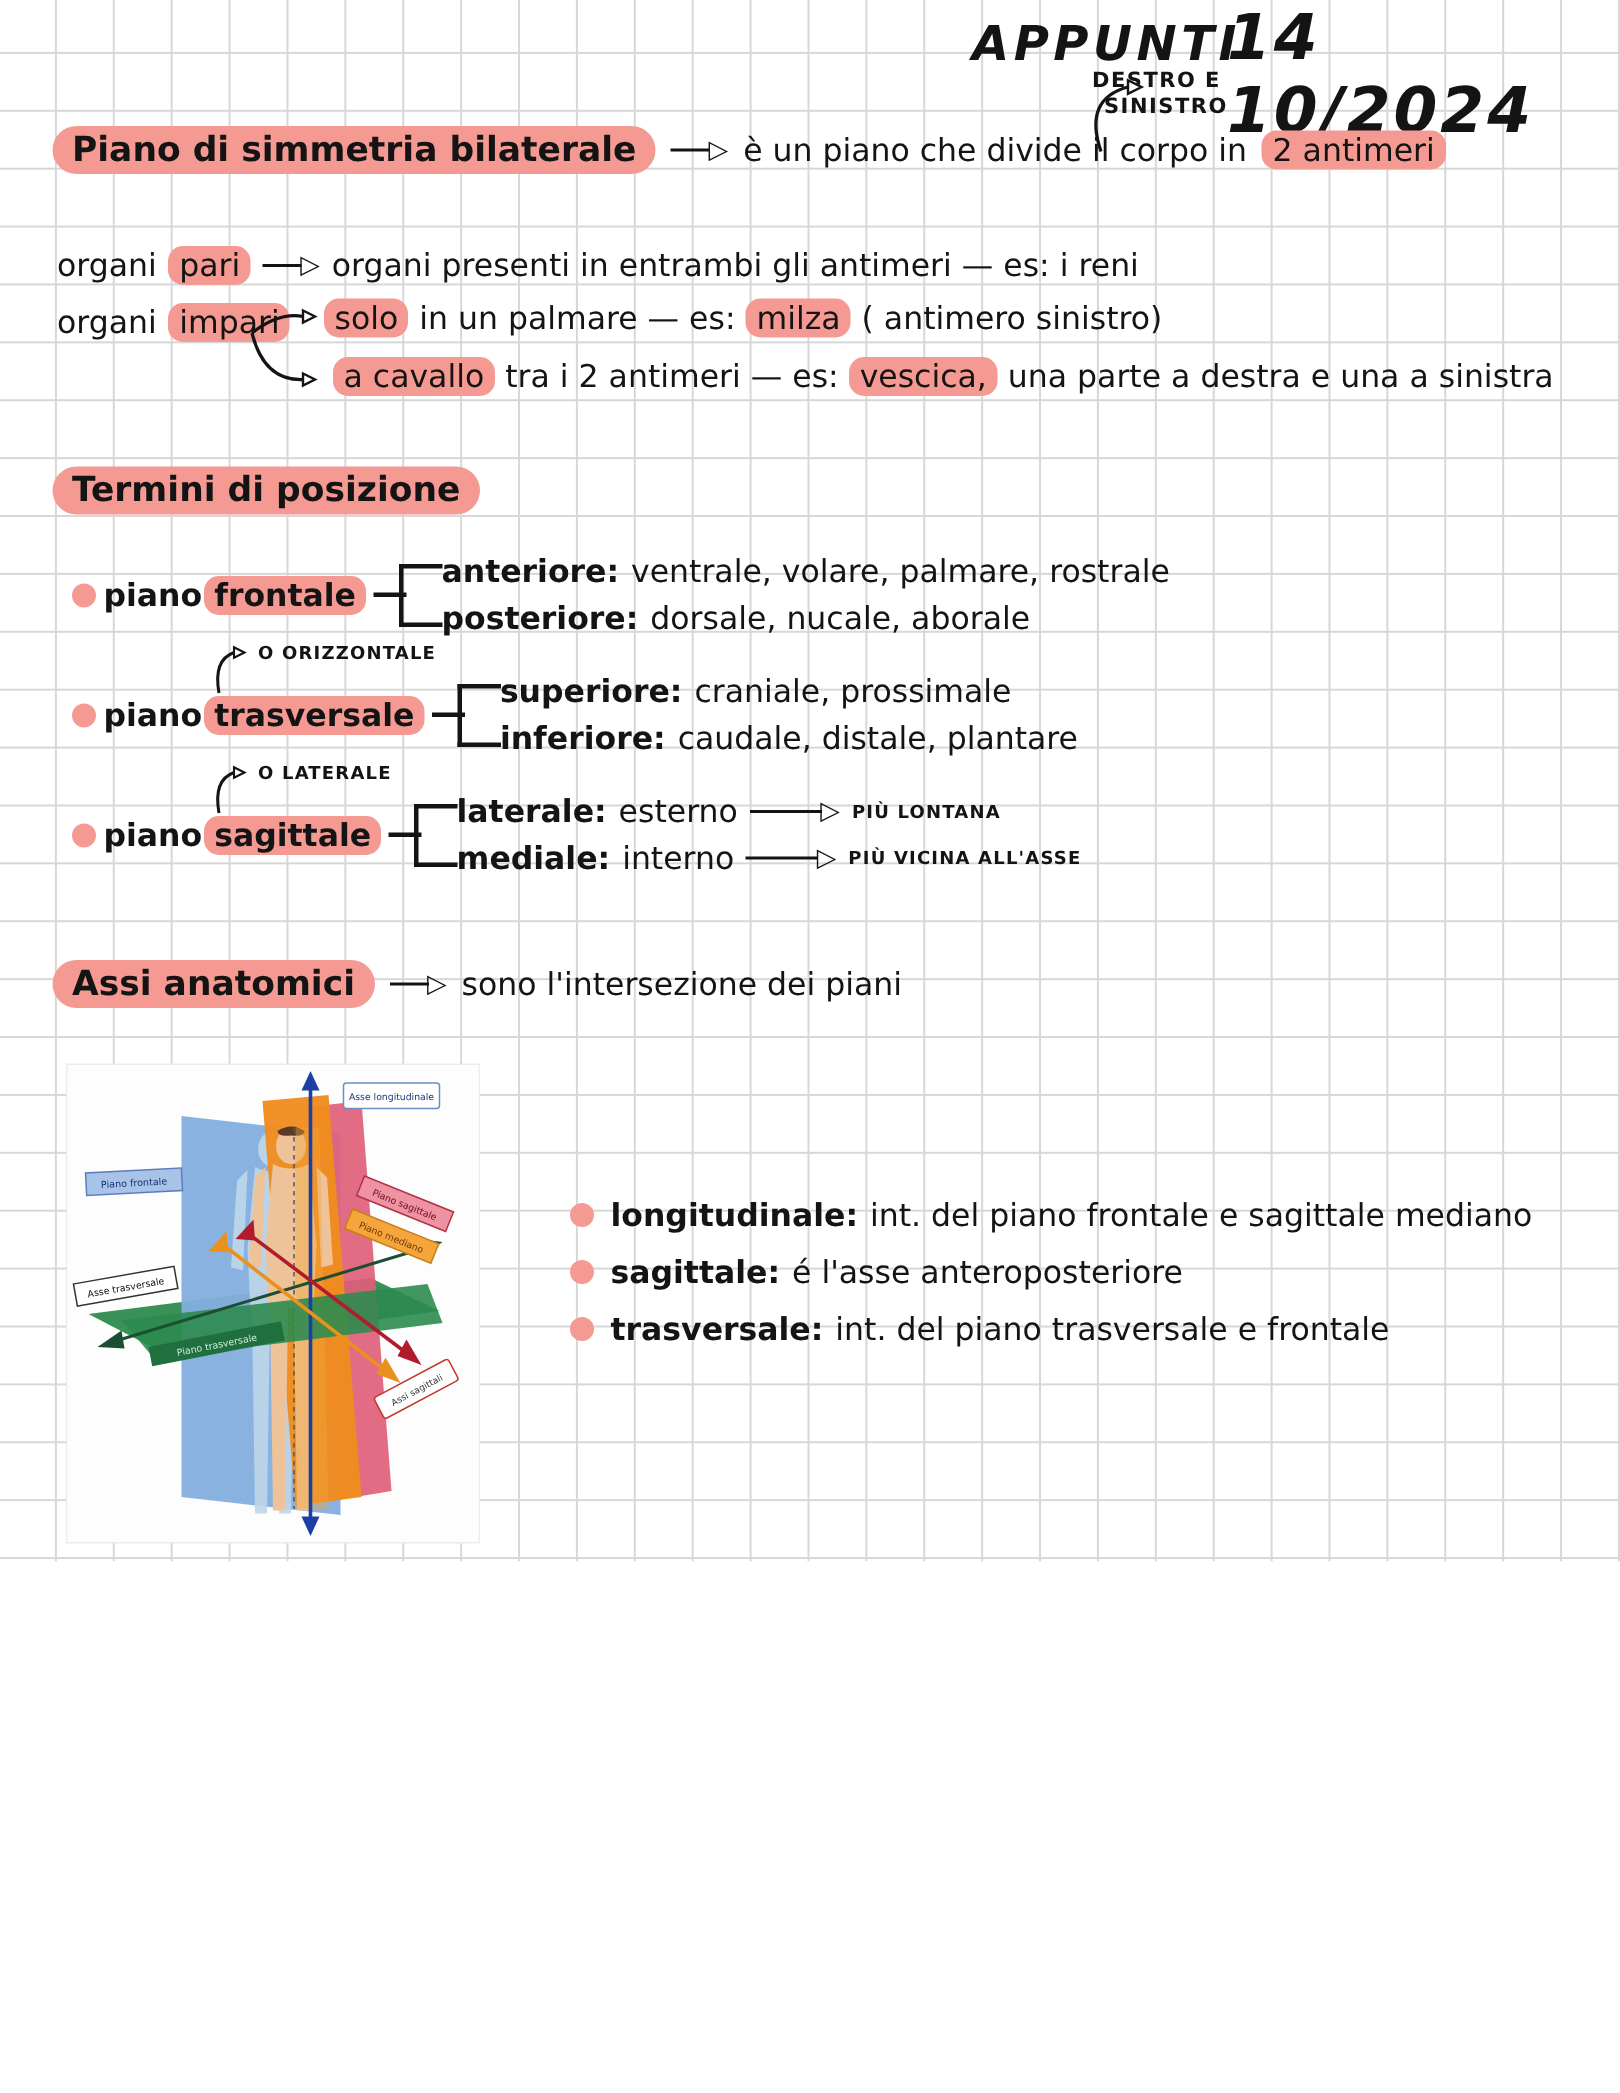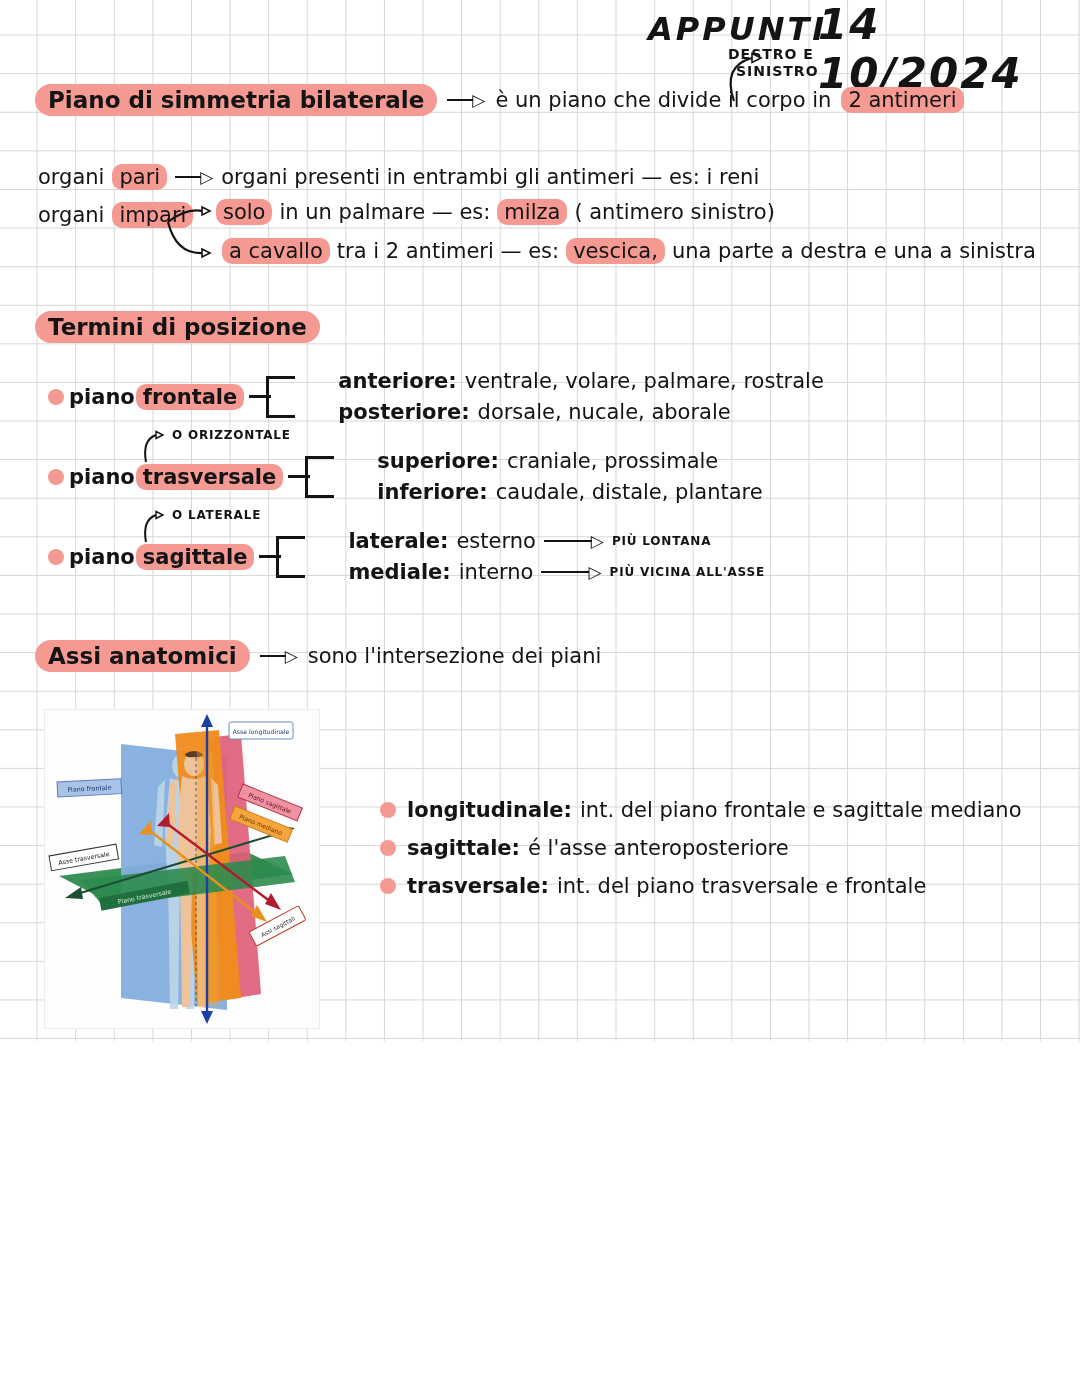--- a/index.html
+++ b/index.html
@@ -24,21 +24,21 @@
   .arr{display:inline-flex;align-items:center;flex:none;}
   .arr .sh{height:0;border-top:2.5px solid #141414;}
   .arr .hd{font-size:17px;line-height:1;margin-left:-1px;color:#141414;}
   .w26{width:26px;} .w48{width:48px;}
   
   .dot{width:16px;height:16px;border-radius:50%;background:#f59a93;flex:none;}
   
   .conn{width:22px;border-top:3px solid #141414;flex:none;}
   .brk{width:26px;height:36px;border:3px solid #141414;border-right:none;flex:none;margin-left:-10px;}
   .col{display:flex;flex-direction:column;gap:5px;margin-left:-6px;}
-  .tline{display:flex;align-items:center;gap:8px;line-height:26px;white-space:nowrap;margin-left:44px;}
+  .tline{display:flex;align-items:center;gap:8px;line-height:26px;white-space:nowrap;}
   
   .note{font-size:12px;font-weight:bold;letter-spacing:.8px;white-space:nowrap;}
   .item{position:absolute;display:flex;align-items:center;gap:5px;white-space:nowrap;}
   .hand-title{font-size:32px;font-weight:bold;letter-spacing:3px;font-style:italic;}
   .hand-date{font-size:42px;font-weight:bold;font-style:italic;letter-spacing:2px;}
   .destro{font-size:14px;font-weight:bold;letter-spacing:1px;line-height:17px;}
   .destro .l2{margin-left:8px;}
   .footer-pill{position:absolute;left:20px;top:1336px;display:flex;align-items:center;gap:9px;
     background:#e8f4f9;border-radius:20px;padding:7px 18px;}
   .made{font-size:16px;color:#6d28d9;font-weight:bold;}

